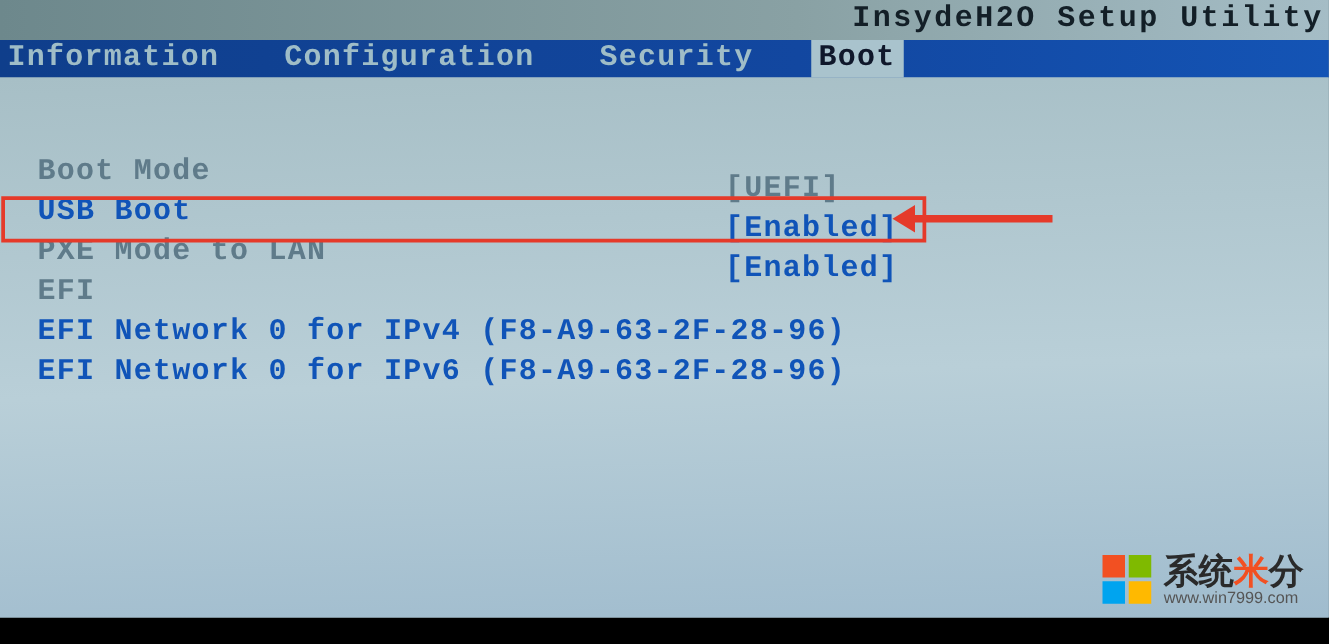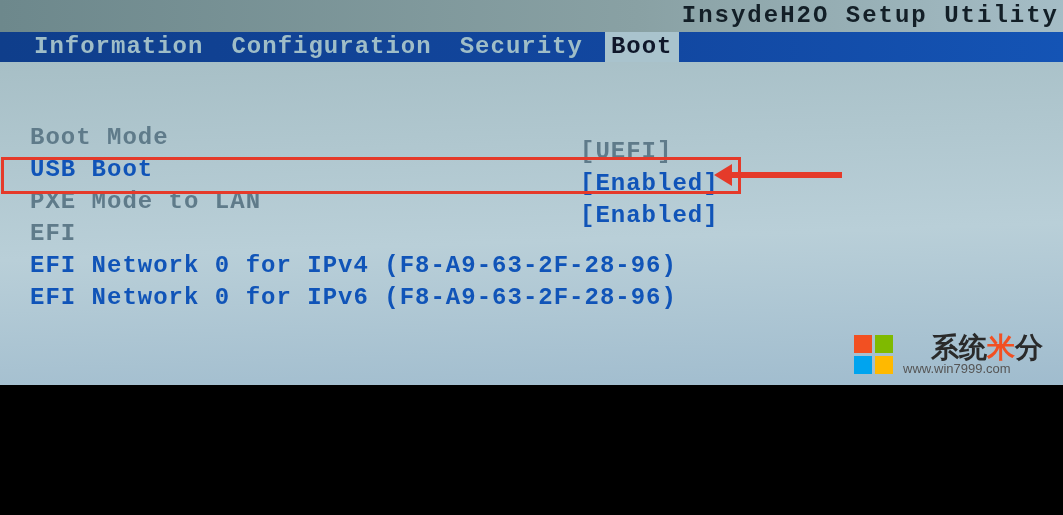--- a/index.html
+++ b/index.html
@@ -6,35 +6,35 @@
     body {
       width:1063px; height:515px;
       background:#000;
       font-family:"Courier New", monospace;
       font-size:24px; font-weight:bold;
       overflow:hidden; position:relative;
       letter-spacing:1px;
     }
     .screen {
       position:absolute; left:0; top:0;
-      width:1063px; height:385px;
+      width:1063px; height:494px;
       background:linear-gradient(92deg,#9fb8be 0%,#b2c8ce 40%,#a6bfc8 100%);
     }
     .title-bar {
       position:absolute; top:0; left:0; right:0; height:32px;
       background:linear-gradient(90deg,#6d888c 0%,#89a1a4 60%,#a5bdc6 100%);
       color:#131f27;
       text-align:right; padding-right:4px; line-height:32px;
       letter-spacing:2px;
     }
     .menu-bar {
       position:absolute; top:32px; left:0; right:0; height:30px;
       background:linear-gradient(90deg,#0f3e8b 0%,#1247a0 60%,#1454b5 100%);
       display:flex; align-items:center;
-      padding-left:28px; gap:16px;
+      gap:40px;
       color:#9fbdc7;
     }
     .menu-item { padding:0 6px; line-height:30px; }
     .menu-item.active { background:#a9c3cd; color:#0f172a; }
     .content {
       position:absolute; top:62px; left:0; right:0; bottom:0;
       background:linear-gradient(178deg,#a7bfc6 0%,#b9cfd8 55%,#a0bcce 100%);
       padding-top:60px;
       color:#093a84;
       padding-left:20px;
@@ -68,21 +68,21 @@
     .watermark {
       position:absolute; right:20px; bottom:10px;
       display:flex; align-items:center; gap:10px;
       font-family:"Arial", sans-serif;
       color:#2a2a2a;
     }
     .win-logo { display:grid; grid-template-columns:18px 18px; grid-template-rows:18px 18px; gap:3px; }
     .sq { width:18px; height:18px; }
     .sq1{background:#f25022;} .sq2{background:#7fba00;} .sq3{background:#00a4ef;} .sq4{background:#ffb900;}
     .wm-text { display:flex; flex-direction:column; line-height:1; }
-    .wm-big { font-size:28px; font-weight:bold; letter-spacing:0;margin-left:28px; }
+    .wm-big { font-size:28px; font-weight:bold; letter-spacing:0; }
     .wm-star { color:#f25022; }
     .wm-url { font-size:13px; color:#555; letter-spacing:0; font-weight:normal; }
   </style>
 </head>
 <body>
 
 <div class="screen">
 
   <div class="title-bar">InsydeH2O Setup Utility</div>
 

